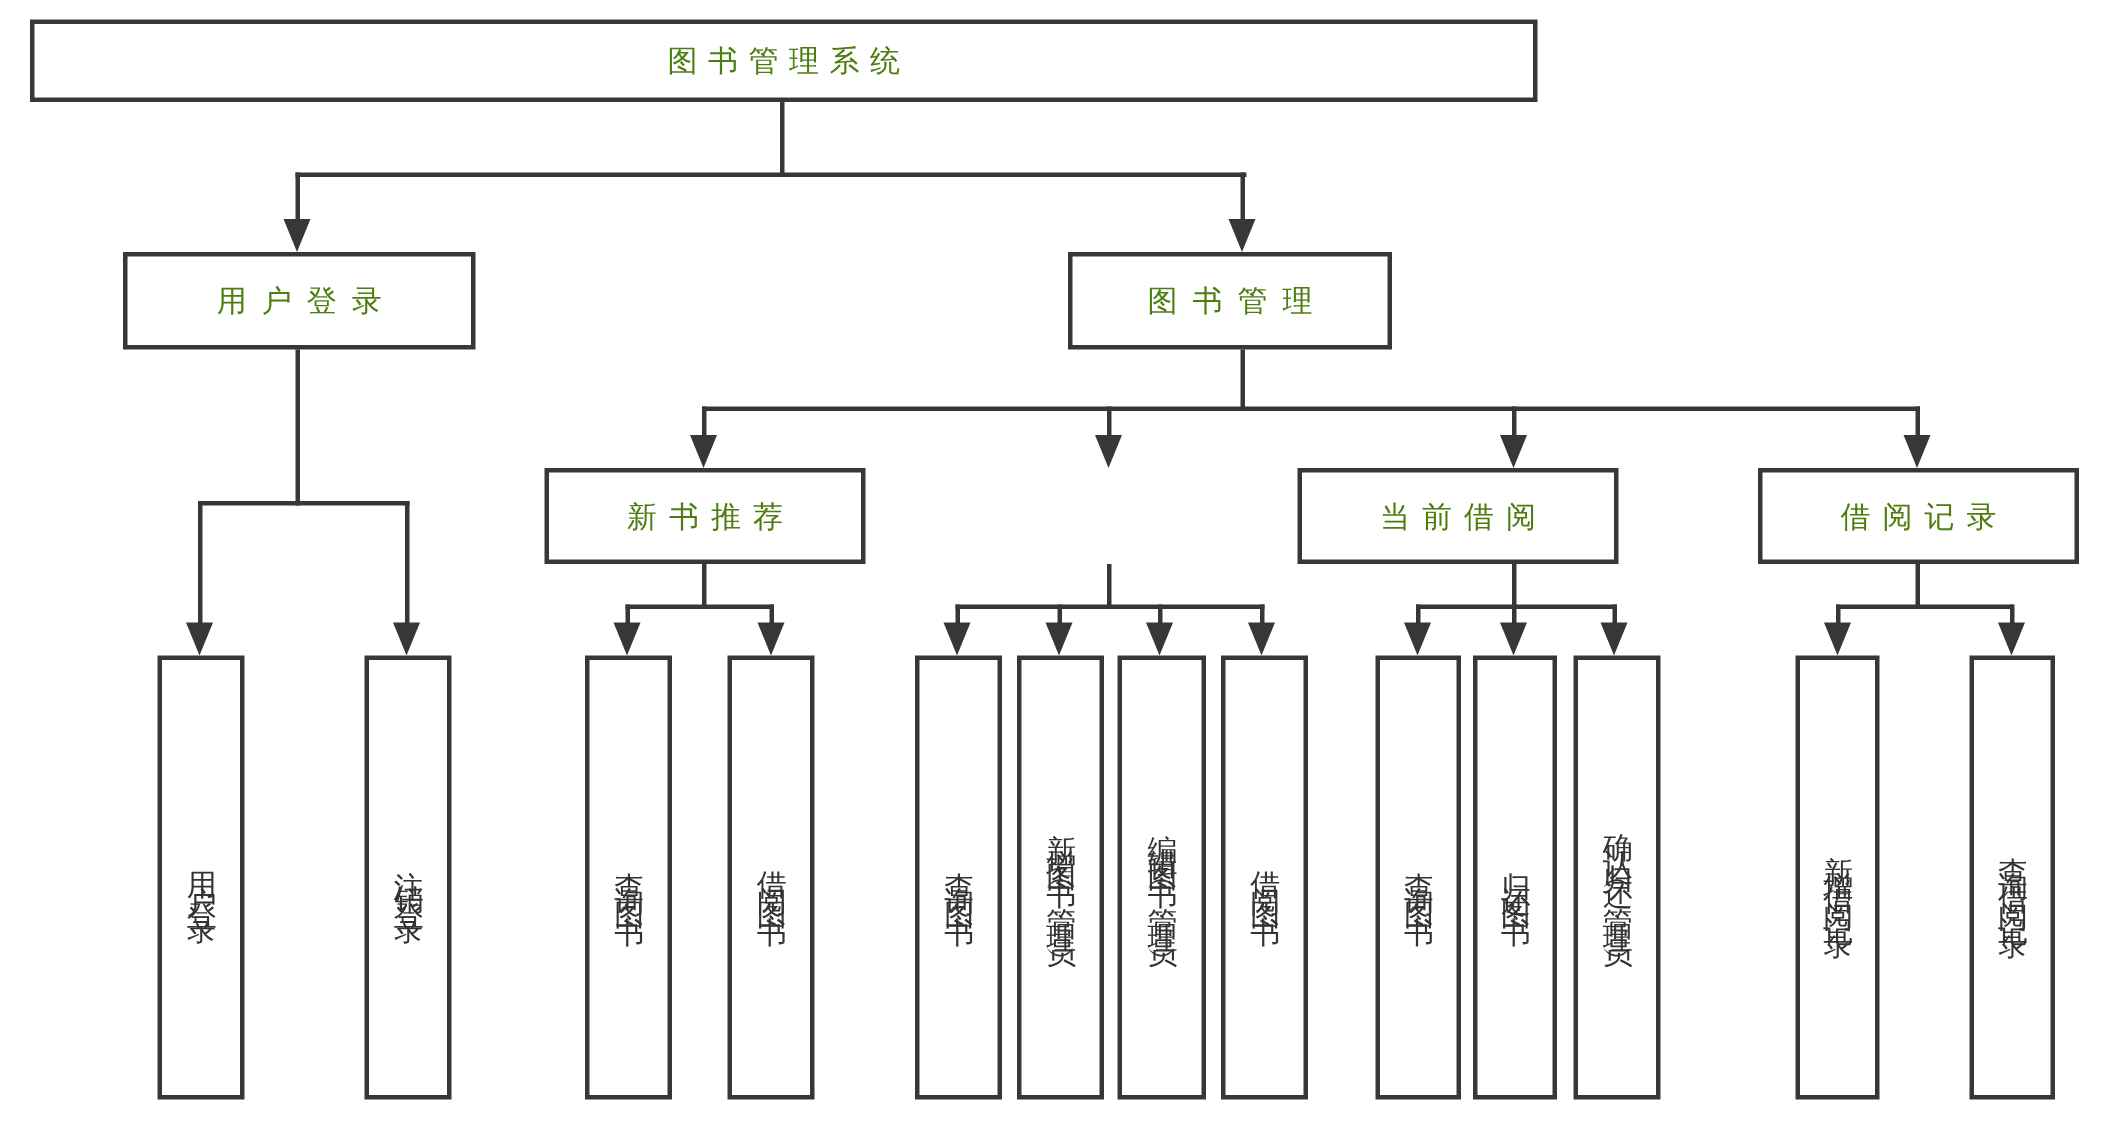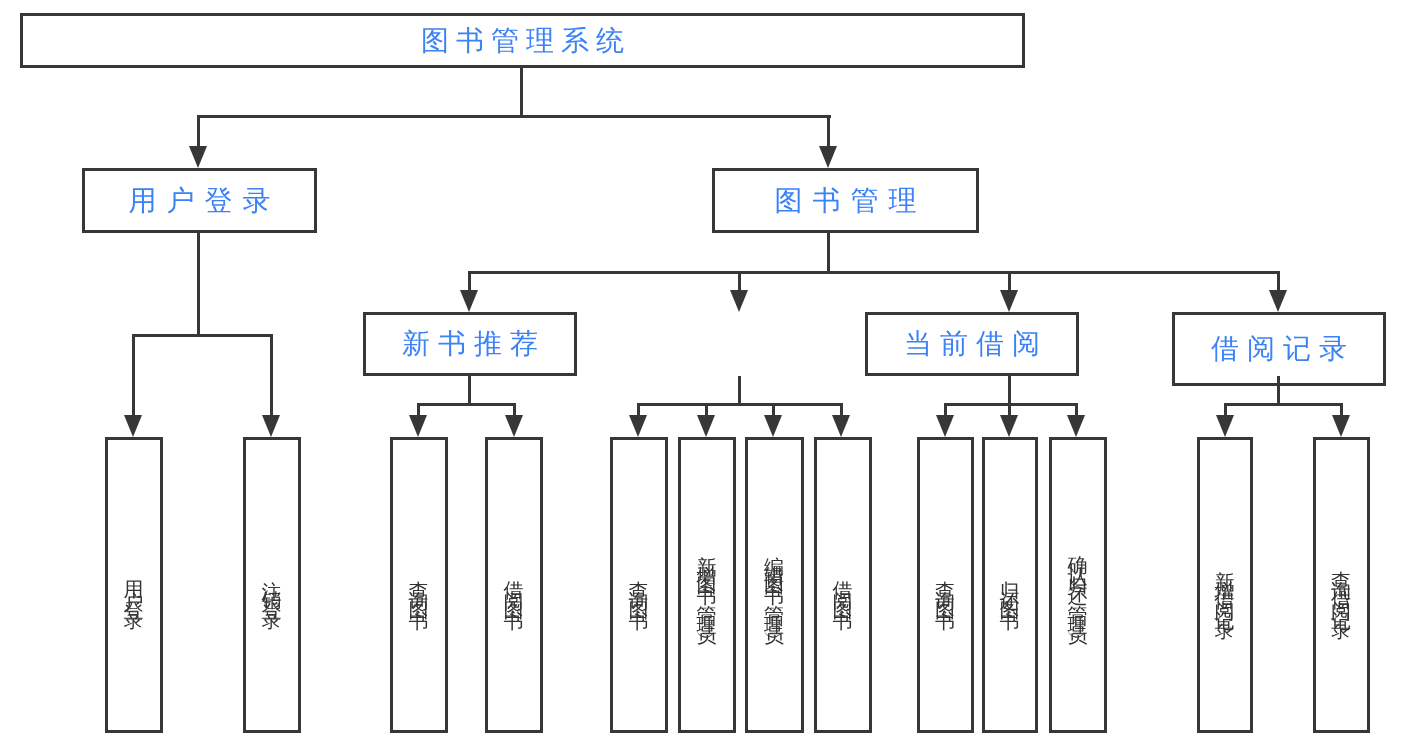--- a/index.html
+++ b/index.html
@@ -5,21 +5,21 @@
   html,body{margin:0;padding:0;background:#ffffff;}
   .stage{
     position:relative;width:1405px;height:747px;background:#ffffff;
     font-family:"Liberation Sans","DejaVu Sans",sans-serif;color:#333333;
     overflow:hidden;
   }
   .box{
     position:absolute;box-sizing:border-box;border:3px solid #373737;background:#ffffff;
     display:flex;align-items:center;justify-content:center;
   }
-  .hlabel{font-size:28px;letter-spacing:10px;text-indent:10px;white-space:nowrap;color:#3b82f6;}
+  .hlabel{font-size:20px;letter-spacing:10px;text-indent:10px;white-space:nowrap;color:#4d7c0f;}
   .root-label{letter-spacing:7px;text-indent:7px;}
   .l3-label{letter-spacing:8px;text-indent:8px;}
   .vtext{
     writing-mode:vertical-rl;text-orientation:mixed;
     font-size:20px;line-height:1;letter-spacing:10px;color:#333333;white-space:nowrap;
   }
   .vline,.hline{position:absolute;background:#373737;}
   .tri{
     position:absolute;width:0;height:0;
     border-left:9px solid transparent;border-right:9px solid transparent;
@@ -35,31 +35,31 @@
 
 <div class="stage">
 
   <div class="box" style="left:20px;top:13px;width:1005px;height:55px;">
     <span class="hlabel root-label">图书管理系统</span>
   </div>
 
   <div class="box" style="left:82px;top:168px;width:235px;height:65px;">
     <span class="hlabel">用户登录</span>
   </div>
-  <div class="box" style="left:712px;top:168px;width:267px;height:65px;">
+  <div class="box" style="left:712px;top:168px;width:216px;height:65px;">
     <span class="hlabel">图书管理</span>
   </div>
 
   <div class="box" style="left:363px;top:312px;width:214px;height:64px;justify-content:center;">
     <span class="hlabel l3-label">新书推荐</span>
   </div>
   <div class="box" style="left:865px;top:312px;width:214px;height:64px;">
     <span class="hlabel l3-label">当前借阅</span>
   </div>
-  <div class="box" style="left:1172px;top:312px;width:214px;height:74px;">
+  <div class="box" style="left:1172px;top:312px;width:214px;height:64px;">
     <span class="hlabel l3-label">借阅记录</span>
   </div>
 
   <div class="box" style="left:105px;top:437px;width:58px;height:296px;">
     <span class="vtext">用户登录</span>
   </div>
   <div class="box" style="left:243px;top:437px;width:58px;height:296px;">
     <span class="vtext">注销登录</span>
   </div>
 

